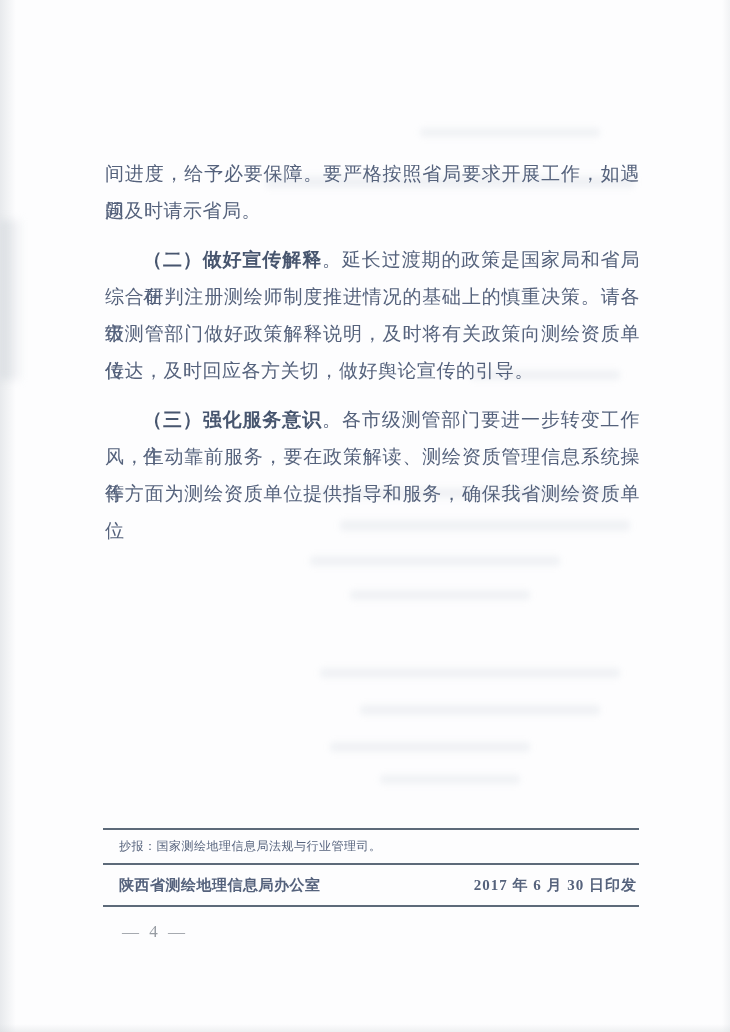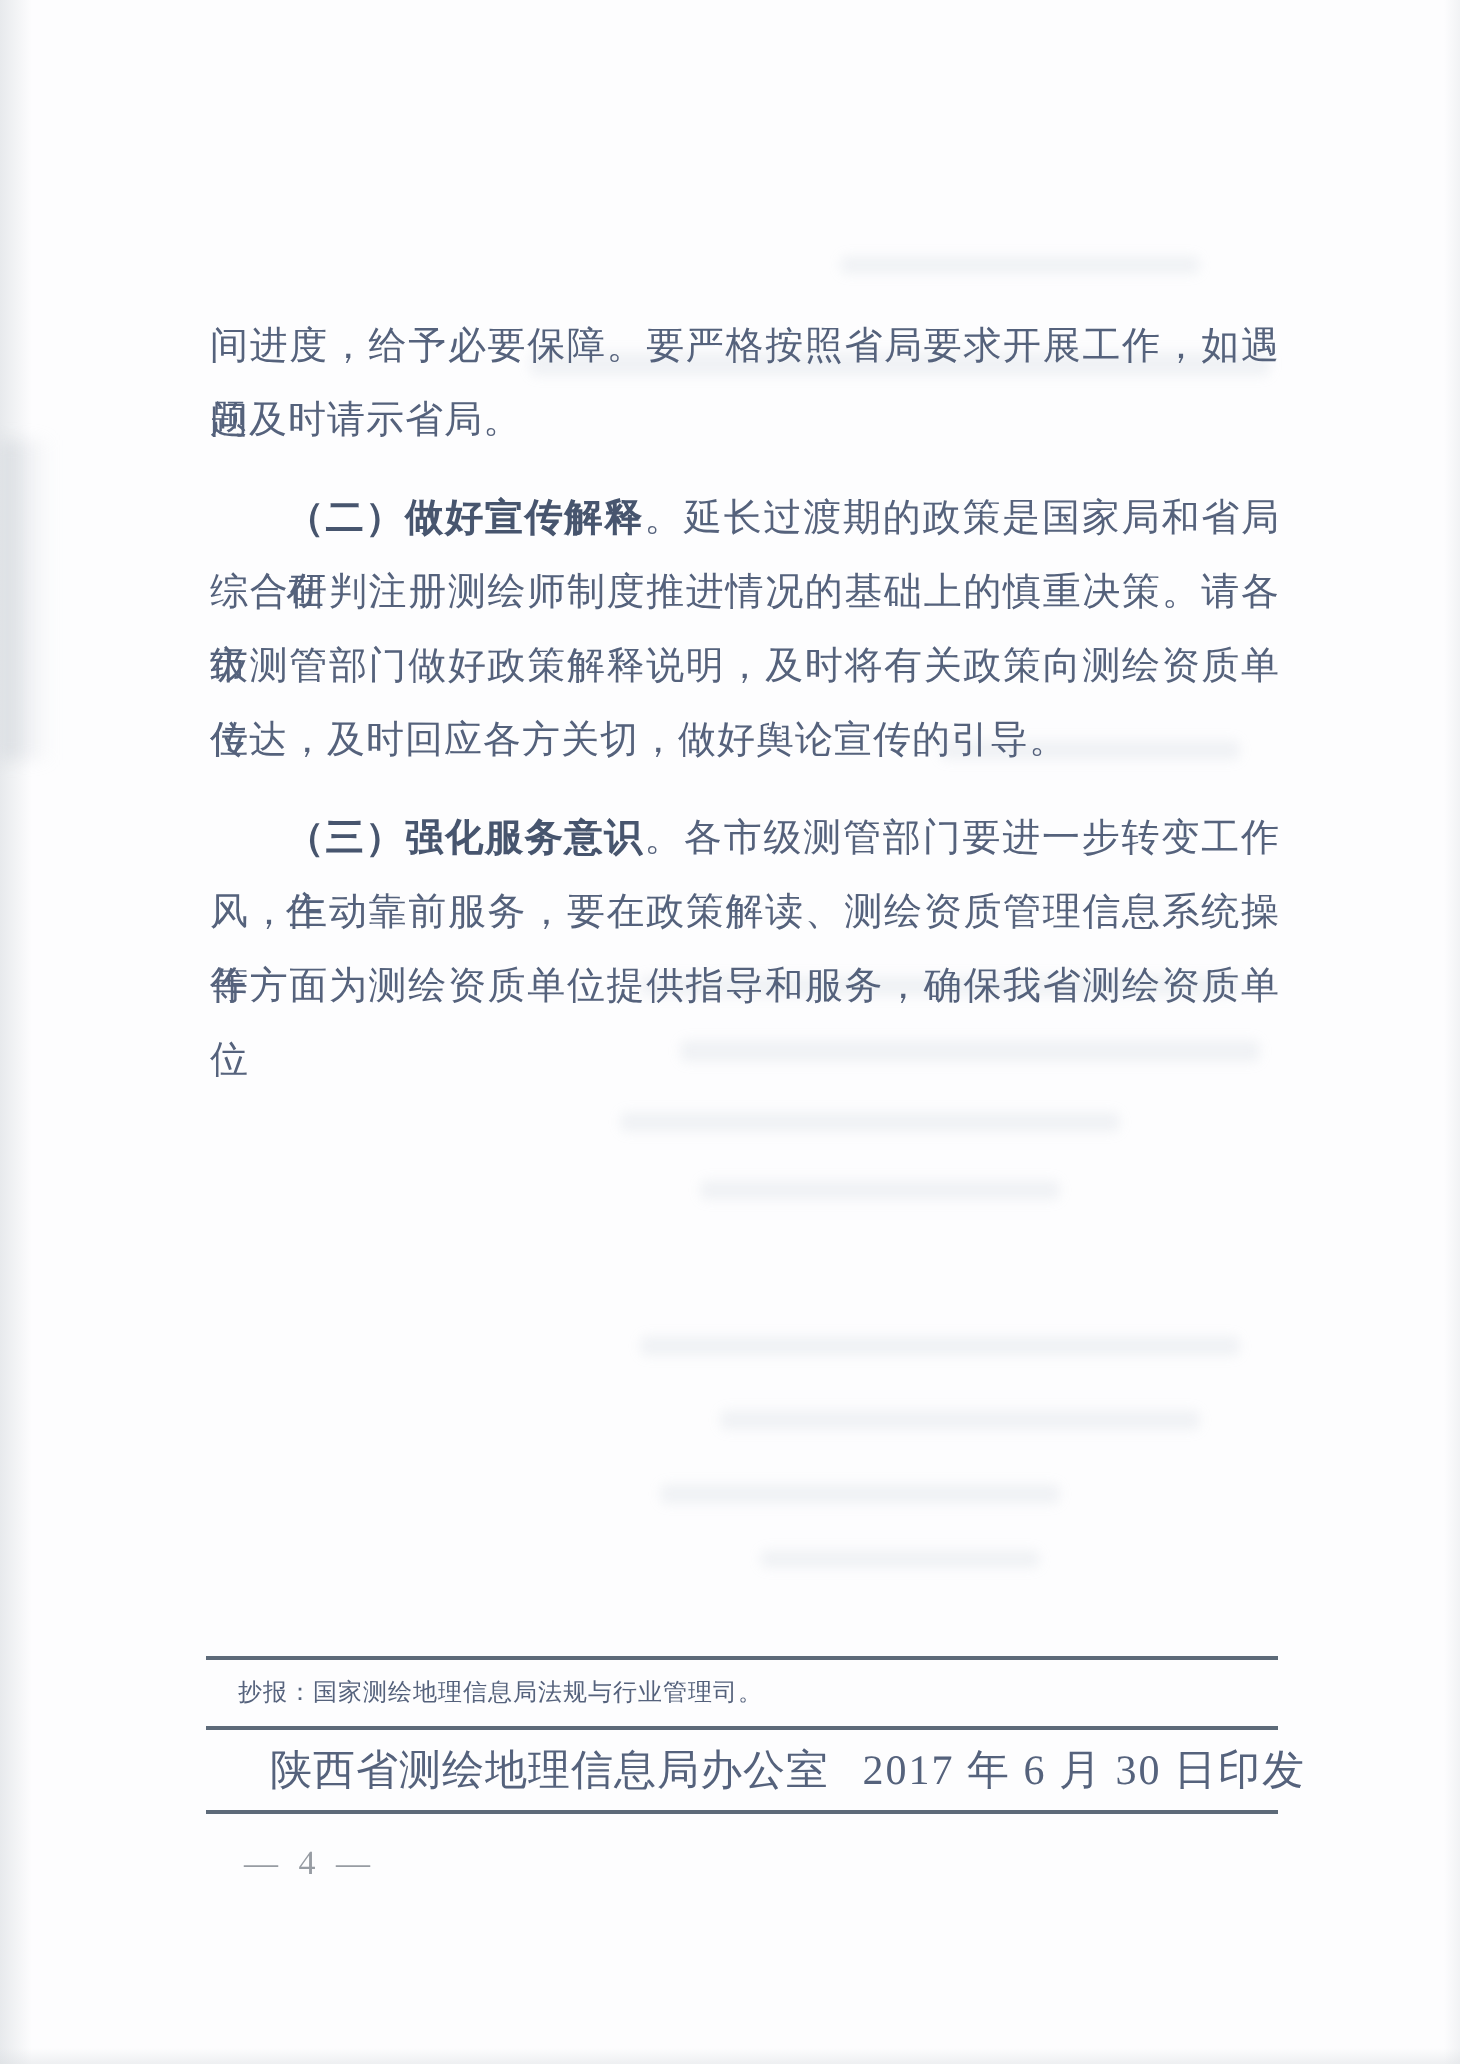--- a/index.html
+++ b/index.html
@@ -108,25 +108,26 @@
     top: 2px;
     left: 16px;
     height: 33px;
     line-height: 33px;
     font-size: 12px;
     letter-spacing: 0.5px;
   }
   .issue-row {
     position: absolute;
     top: 37px;
-    left: 16px;
+    left: 0;
     width: 536px;
     height: 40px;
     line-height: 40px;
-    font-size: 21px;
+    font-size: 15px;
+    font-weight: bold;
   }
   .issuer {
     position: absolute;
     left: 16px;
     letter-spacing: 0.5px;
   }
   .print-date {
     position: absolute;
     right: 2px;
     letter-spacing: 1px;

